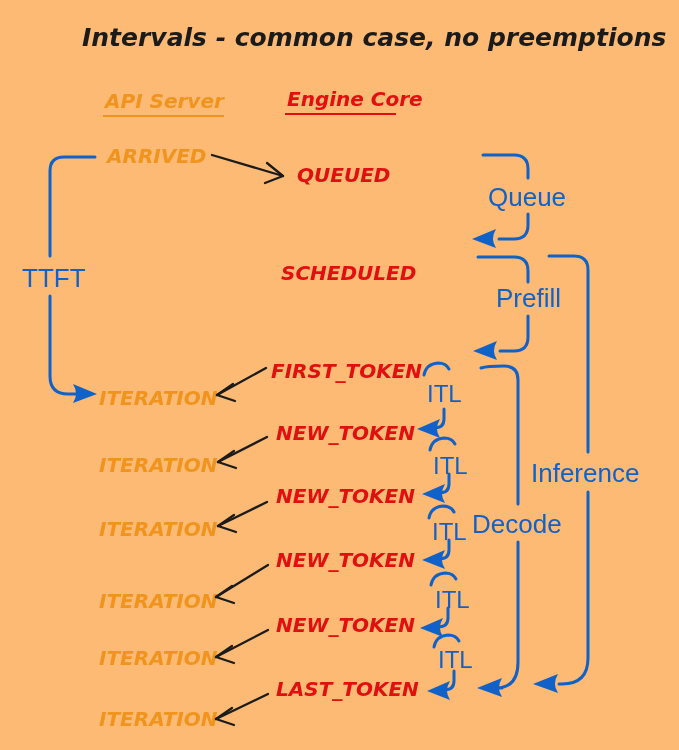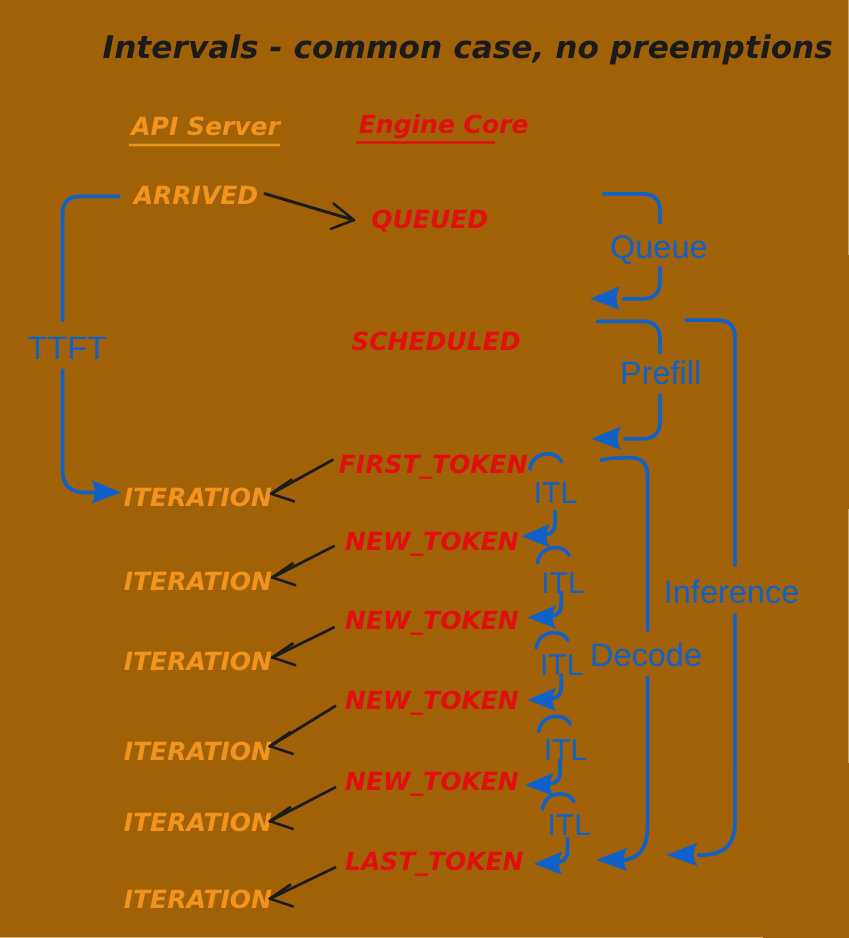--- a/index.html
+++ b/index.html
@@ -1,16 +1,16 @@
 <!DOCTYPE html>
 <html><head>
 <meta charset="utf-8">
 <style>
   html,body { margin:0; padding:0; background:#ffffff; }
-  .page { width:679px; height:750px; position:relative; background:#a16207; overflow:hidden; }
+  .page { width:679px; height:750px; position:relative; background:#fdba74; overflow:hidden; }
 
   text { user-select:none; }
   .t-title  { font:italic bold 25px "DejaVu Sans", sans-serif; fill:#1b1b1b; }
   .t-header { font:italic bold 20px "DejaVu Sans", sans-serif; }
   .t-event  { font:italic bold 20px "DejaVu Sans", sans-serif; }
   .orange   { fill:#F0941E; }
   .red      { fill:#E11010; }
   .t-blue   { font:26px "Liberation Sans", sans-serif; fill:#1062C8; }
   .t-itl    { font:24px "Liberation Sans", sans-serif; fill:#1062C8; }
 

